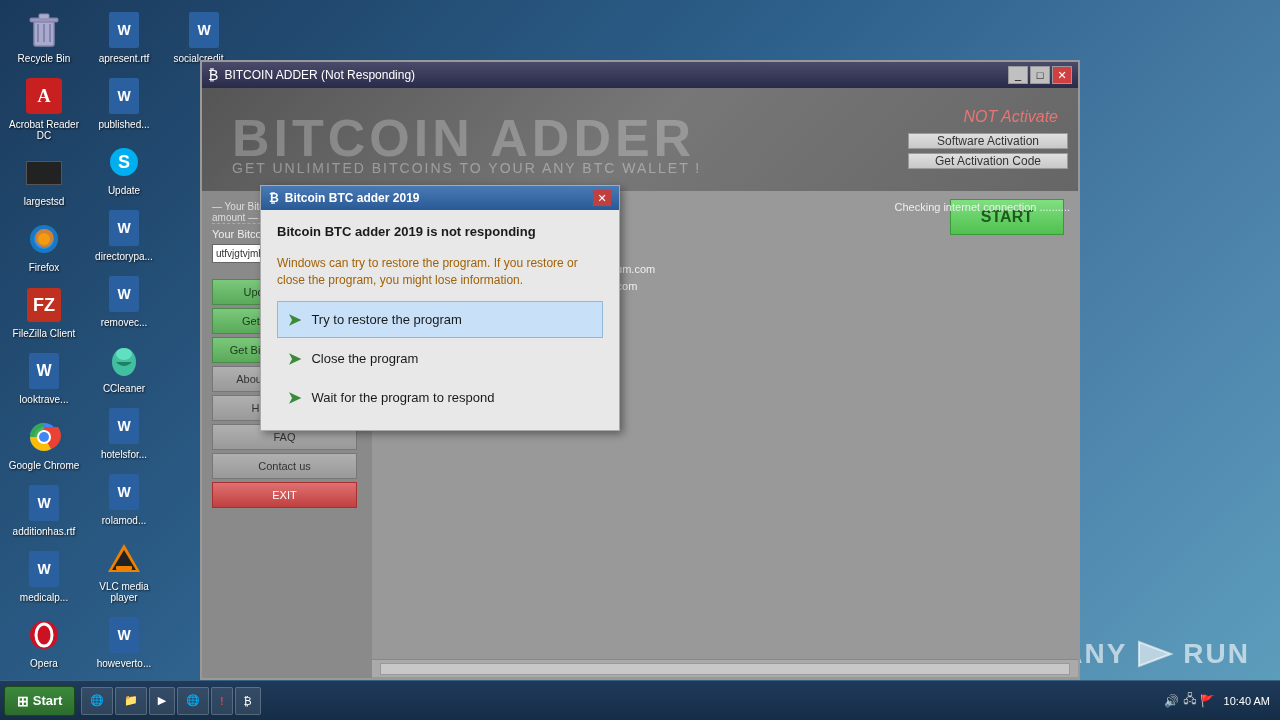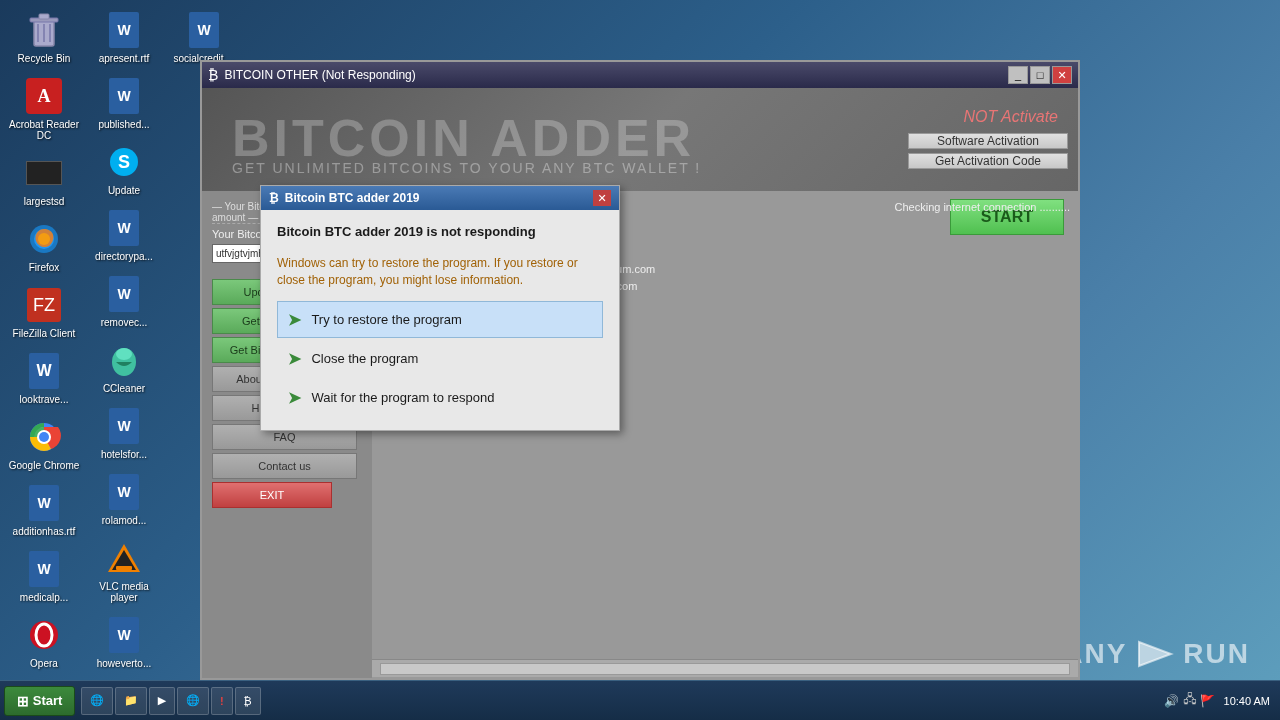--- a/index.html
+++ b/index.html
@@ -375,21 +375,21 @@
           <circle cx="18" cy="18" r="10" fill="#2196f3"></circle>
           <path d="M18 8 C28 8 30 18 24 24 C20 28 12 26 10 20 C8 14 12 8 18 8Z" fill="#e67e22" opacity="0.9"></path>
           <circle cx="18" cy="18" r="6" fill="#f39c12"></circle>
         </svg>
       </div>
       <span class="icon-label">Firefox</span>
     </div>
 
     <div class="desktop-icon">
       <div class="icon-img">
-        <div style="background:#c03020;border-radius:3px;width:34px;height:34px;display:flex;align-items:center;justify-content:center;color:white;font-size:18px;font-weight:normal;">FZ</div>
+        <div style="background:#c03020;border-radius:3px;width:34px;height:34px;display:flex;align-items:center;justify-content:center;color:white;font-size:18px;font-weight:bold;">FZ</div>
       </div>
       <span class="icon-label">FileZilla Client</span>
     </div>
 
     <div class="desktop-icon">
       <div class="icon-img">
         <div style="background:#2a5fa0;border-radius:2px;width:30px;height:36px;display:flex;align-items:center;justify-content:center;color:white;font-size:16px;font-weight:bold;">W</div>
       </div>
       <span class="icon-label">looktrave...</span>
     </div>
@@ -526,21 +526,21 @@
       <div class="icon-img">
         <div style="background:#2a5fa0;border-radius:2px;width:30px;height:36px;display:flex;align-items:center;justify-content:center;color:white;font-size:14px;font-weight:bold;">W</div>
       </div>
       <span class="icon-label">socialcredit,...</span>
     </div>
   </div>
 
   <div class="bitcoin-window">
     <div class="window-titlebar">
       <span class="titlebar-icon">₿</span>
-      <span class="titlebar-title">BITCOIN OTHER (Not Responding)</span>
+      <span class="titlebar-title">BITCOIN ADDER (Not Responding)</span>
       <div class="titlebar-buttons">
         <button class="titlebar-btn">_</button>
         <button class="titlebar-btn">□</button>
         <button class="titlebar-btn close">✕</button>
       </div>
     </div>
 
     <div class="bitcoin-content">
 
       <div class="bitcoin-header-bg">
@@ -563,21 +563,21 @@
           </div>
 
           <div style="margin-top:16px;">
             <button style="background:linear-gradient(to bottom,#7bc87b,#5aaa5a);border:1px solid #4a8a4a;padding:6px;font-size:11px;cursor:pointer;width:145px;color:#1a3a1a;margin-bottom:3px;display:block;">Update Software</button>
             <button style="background:linear-gradient(to bottom,#7bc87b,#5aaa5a);border:1px solid #4a8a4a;padding:6px;font-size:11px;cursor:pointer;width:145px;color:#1a3a1a;margin-bottom:3px;display:block;">Get Bitcoin wallet</button>
             <button style="background:linear-gradient(to bottom,#7bc87b,#5aaa5a);border:1px solid #4a8a4a;padding:6px;font-size:11px;cursor:pointer;width:145px;color:#1a3a1a;margin-bottom:3px;display:block;">Get Bitcoin Debit Card</button>
             <button style="background:linear-gradient(to bottom,#b0b0b0,#999);border:1px solid #777;padding:6px;font-size:11px;cursor:pointer;width:145px;color:#333;margin-bottom:3px;display:block;">About Bitcoin Adder</button>
             <button style="background:linear-gradient(to bottom,#b0b0b0,#999);border:1px solid #777;padding:6px;font-size:11px;cursor:pointer;width:145px;color:#333;margin-bottom:3px;display:block;">How it work ?</button>
             <button style="background:linear-gradient(to bottom,#b0b0b0,#999);border:1px solid #777;padding:6px;font-size:11px;cursor:pointer;width:145px;color:#333;margin-bottom:3px;display:block;">FAQ</button>
             <button style="background:linear-gradient(to bottom,#b0b0b0,#999);border:1px solid #777;padding:6px;font-size:11px;cursor:pointer;width:145px;color:#333;margin-bottom:3px;display:block;">Contact us</button>
-            <button style="background:linear-gradient(to bottom,#e07070,#c04040);border:1px solid #aa3030;padding:6px;font-size:11px;cursor:pointer;width:120px;color:white;margin-bottom:3px;display:block;">EXIT</button>
+            <button style="background:linear-gradient(to bottom,#e07070,#c04040);border:1px solid #aa3030;padding:6px;font-size:11px;cursor:pointer;width:145px;color:white;margin-bottom:3px;display:block;">EXIT</button>
           </div>
         </div>
 
         <div style="flex:1;padding:8px 14px;background:#999;position:relative;">
 
           <div style="display:flex;justify-content:space-between;align-items:flex-start;margin-bottom:10px;">
             <div style="font-size:11px;color:#eee;">BTC amount :</div>
             <button style="background:linear-gradient(to bottom,#80e080,#50c050);border:1px solid #3a9a3a;padding:8px 30px;font-size:16px;font-weight:bold;color:#1a5a1a;cursor:pointer;">START</button>
           </div>
 

